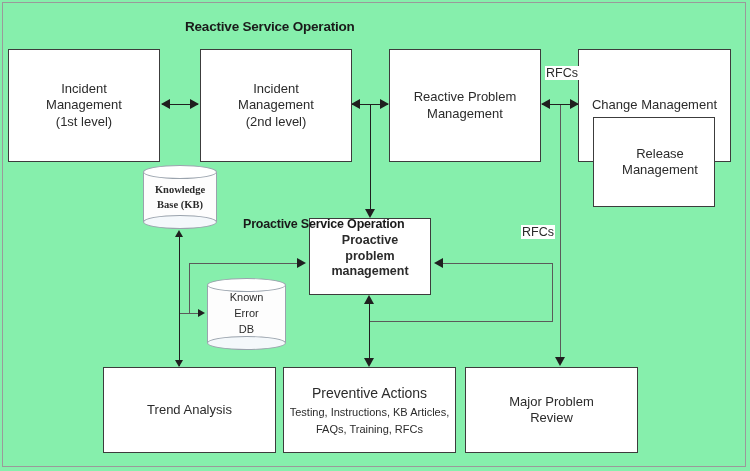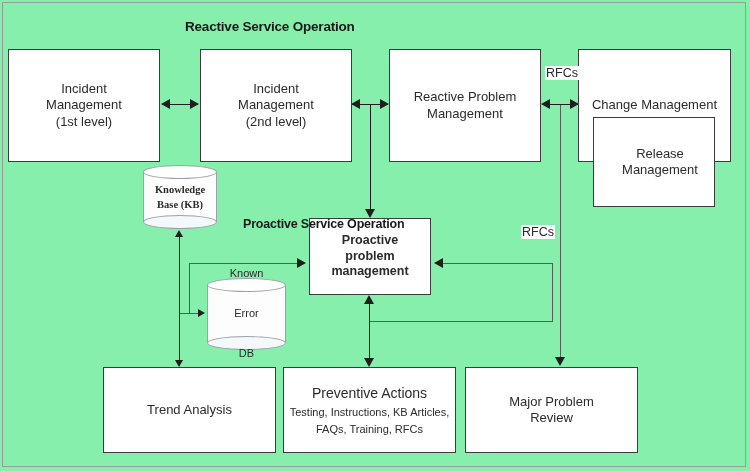--- a/index.html
+++ b/index.html
@@ -107,21 +107,21 @@
     <div class="lbl">
       <span>Knowledge</span>
       <span>Base (KB)</span>
     </div>
   </div>
 
   <div class="cyl" style="left:207px;top:278px;width:79px;height:72px;">
     <div class="body"></div>
     <div class="bot"></div>
     <div class="top"></div>
-    <div class="lbl" style="font-weight:normal;font-size:11px;gap:24px;">
+    <div class="lbl" style="font-weight:normal;font-size:11px;">
       <span>Known</span>
       <span>Error</span>
       <span>DB</span>
     </div>
   </div>
 
   <div class="box" style="left:309px;top:218px;width:122px;height:77px;font-size:12.5px;font-weight:bold;border-width:1.8px;text-align:right;">
     <span>Proactive</span>
     <span>problem</span>
     <span>management</span>

